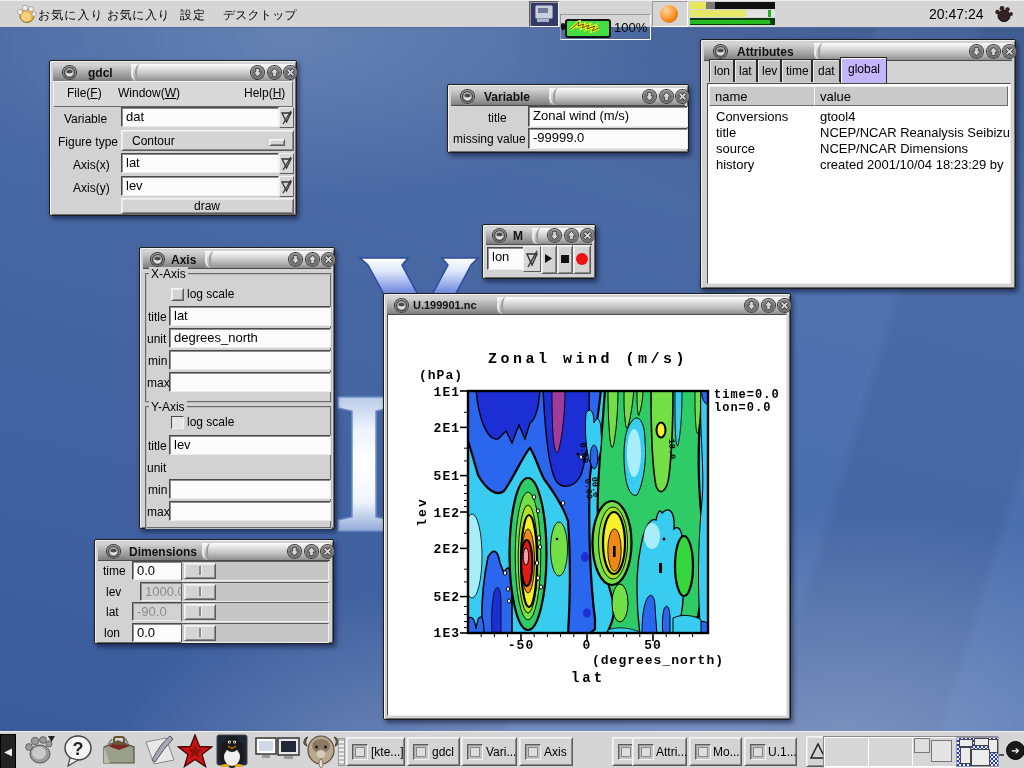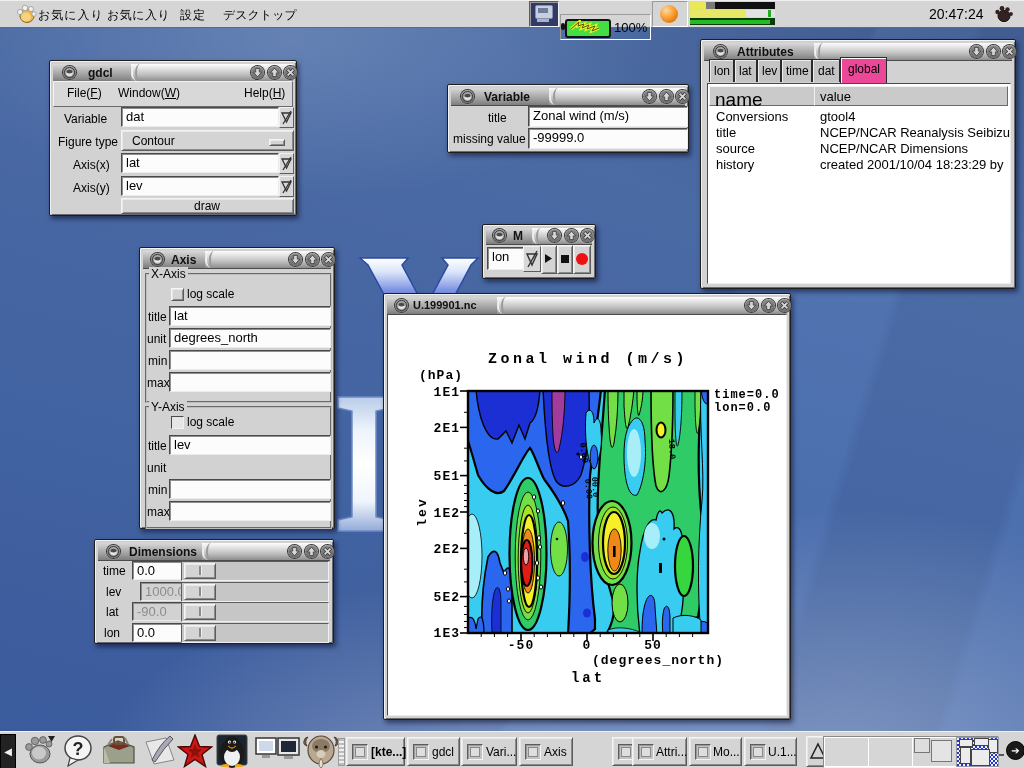--- a/index.html
+++ b/index.html
@@ -268,27 +268,27 @@
     </div>
   <div class="abs" style="left:56px;top:19px;width:22px;height:22px;background:#c4c4c4;border:1px solid #2a2a2a;border-bottom:none;box-shadow:inset 1px 1px 0 #ececec;">
       <div class="lbl" style="left:4px;top:4px;">lev</div>
     </div>
   <div class="abs" style="left:80px;top:19px;width:29px;height:22px;background:#c4c4c4;border:1px solid #2a2a2a;border-bottom:none;box-shadow:inset 1px 1px 0 #ececec;">
       <div class="lbl" style="left:4px;top:4px;">time</div>
     </div>
   <div class="abs" style="left:111px;top:19px;width:26px;height:22px;background:#c4c4c4;border:1px solid #2a2a2a;border-bottom:none;box-shadow:inset 1px 1px 0 #ececec;">
       <div class="lbl" style="left:5px;top:4px;">dat</div>
     </div>
-  <div class="abs" style="left:139px;top:17px;width:45px;height:25px;background:#ec4899;border:1px solid #2a2a2a;border-bottom:none;box-shadow:inset 1px 1px 0 #fdfdfd;">
+  <div class="abs" style="left:139px;top:17px;width:45px;height:25px;background:#c4b5fd;border:1px solid #2a2a2a;border-bottom:none;box-shadow:inset 1px 1px 0 #fdfdfd;">
       <div class="lbl" style="left:7px;top:4px;">global</div>
     </div>
 
   <div class="abs" style="left:6px;top:43px;width:302px;height:199px;background:#ffffff;border:1px solid;border-color:#4a4a4a #ececec #ececec #4a4a4a;">
     <div class="abs" style="left:1px;top:2px;width:104px;height:18px;background:#cacaca;border:1px solid;border-color:#f2f2f2 #6a6a6a #6a6a6a #f2f2f2;">
-        <div class="lbl" style="left:5px;top:2px;font-size:19px;">name</div>
+        <div class="lbl" style="left:5px;top:2px;font-size:13px;">name</div>
       </div>
     <div class="abs" style="left:106px;top:2px;width:192px;height:18px;background:#cacaca;border:1px solid;border-color:#f2f2f2 #6a6a6a #6a6a6a #f2f2f2;">
         <div class="lbl" style="left:5px;top:2px;font-size:13px;">value</div>
       </div>
     <div class="lbl" style="left:8px;top:25px;font-size:13px;">Conversions</div>
     <div class="lbl" style="left:112px;top:25px;font-size:13px;">gtool4</div>
     <div class="lbl" style="left:8px;top:41px;font-size:13px;">title</div>
     <div class="lbl" style="left:112px;top:41px;font-size:13px;">NCEP/NCAR Reanalysis Seibizu</div>
     <div class="lbl" style="left:8px;top:57px;font-size:13px;">source</div>
     <div class="lbl" style="left:112px;top:57px;font-size:13px;">NCEP/NCAR Dimensions</div>
@@ -722,21 +722,21 @@
     <path d="M6 4 Q2 8 5 13 Q1 12 2 8 Q3 4 6 4 M32 4 Q36 8 33 13 Q37 12 36 8 Q35 4 32 4" fill="#7a6a58" stroke="#4a3a28" stroke-width="1"></path>
     <ellipse cx="19" cy="17" rx="13" ry="14" fill="#b8a890" stroke="#5a4a38" stroke-width="1.2"></ellipse>
     <ellipse cx="19" cy="13" rx="9" ry="7" fill="#8a7a66"></ellipse>
     <circle cx="14.5" cy="14" r="1.5" fill="#201810"></circle>
       <circle cx="23.5" cy="14" r="1.5" fill="#201810"></circle>
     <ellipse cx="19" cy="21" rx="4.5" ry="4" fill="#d8ccb8"></ellipse>
     <path d="M19 25 Q15 32 19 35 Q23 32 19 25" fill="#e8e0d0" stroke="#8a7a66" stroke-width="1"></path>
   </svg>
 
   <div class="abs" style="left:338px;top:6px;width:5px;height:26px;background:repeating-linear-gradient(0deg,#bdbdbd 0 2px,#efefef 2px 4px);border:1px solid #9a9a9a;"></div>
-  <div class="rais abs" style="left:346px;top:5px;width:57px;height:27px;font-weight:bold;">
+  <div class="rais abs" style="left:346px;top:5px;width:57px;height:27px;">
       <div class="abs sunk" style="left:5px;top:6px;width:14px;height:14px;background:#c2c2c2;">
         <div class="abs" style="left:2px;top:2px;width:8px;height:8px;background:#dedede;border:1px solid #888;"></div>
       </div>
       <div class="lbl" style="left:24px;top:7px;font-size:12px;">[kte...]</div>
     </div>
   <div class="rais abs" style="left:407px;top:5px;width:51px;height:27px;">
       <div class="abs sunk" style="left:5px;top:6px;width:14px;height:14px;background:#c2c2c2;">
         <div class="abs" style="left:2px;top:2px;width:8px;height:8px;background:#dedede;border:1px solid #888;"></div>
       </div>
       <div class="lbl" style="left:24px;top:7px;font-size:12px;">gdcl</div>

